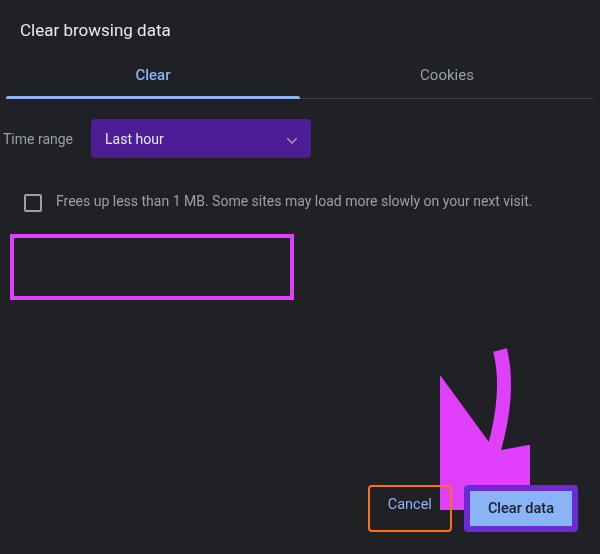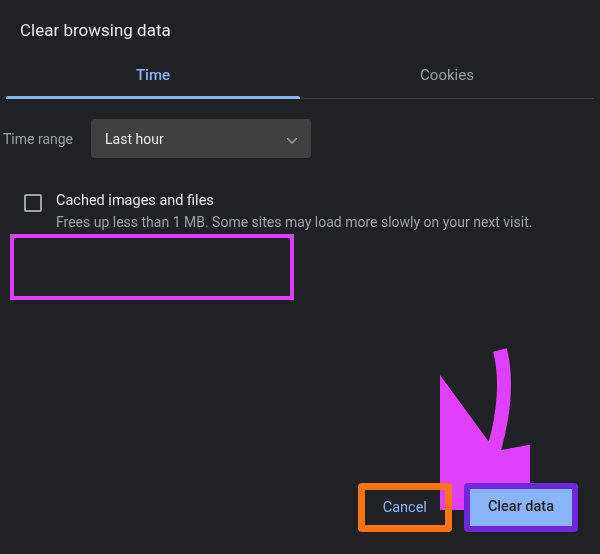--- a/index.html
+++ b/index.html
@@ -49,21 +49,21 @@
       display: flex;
       align-items: center;
       gap: 18px;
       padding: 20px 20px 16px 3px;
     }
     .time-label {
       font-size: 14px;
       color: #9aa0a6;
     }
     .select {
-      background: #404040;
+      background: #4c1d95;
       border: none;
       border-radius: 4px;
       padding: 10px 14px;
       display: flex;
       align-items: center;
       justify-content: space-between;
       min-width: 220px;
       cursor: pointer;
       text-align: center;
     }
@@ -127,41 +127,41 @@
       gap: 12px;
     }
     .btn {
       padding: 9px 18px;
       border-radius: 4px;
       font-size: 14.5px;
       cursor: pointer;
     }
     .btn-cancel {
       background: transparent;
-      border: 7px solid #f97316;
+      border: 2px solid #f97316;
       color: #8ab4f8;
     }
     .btn-primary {
       background: #8ab4f8;
       border: 6px solid #6d28d9;
       color: #202124;
       font-weight: 500;
     }
     .annotation-arrow {
       position: absolute;
       pointer-events: none;
     }
   </style>
 </head>
 <body>
 
 <div class="dialog-title">Clear browsing data</div>
 
 <div class="tabs">
-  <div class="tab active">Time</div>
+  <div class="tab active">Clear</div>
   <div class="tab">Cookies</div>
 </div>
 
 <div class="time-row">
   <div class="time-label">Time range</div>
   <div class="select">
     <span class="select-value">Last hour</span>
     <span class="select-caret">
       <svg width="10" height="6" viewBox="0 0 10 6">
           <path d="M0 0 L5 5 L10 0" fill="none" stroke="#9aa0a6" stroke-width="1.5"></path>
@@ -172,21 +172,20 @@
 
 <div class="options">
 
 
 
   <div class="option">
     <div class="checkbox">
       
     </div>
     <div class="opt-texts">
-      <div class="opt-title">Cached images and files</div>
       <div class="opt-desc">Frees up less than 1 MB. Some sites may load more slowly on your next visit.</div>
     </div>
   </div>
 
 </div>
 
 <div class="highlight-box" style="left:10px; top:234px; width:284px; height:66px;"></div>
 
 <svg class="annotation-arrow" style="left:440px; top:340px;" width="90" height="170" viewBox="0 0 90 170">
   <defs>

